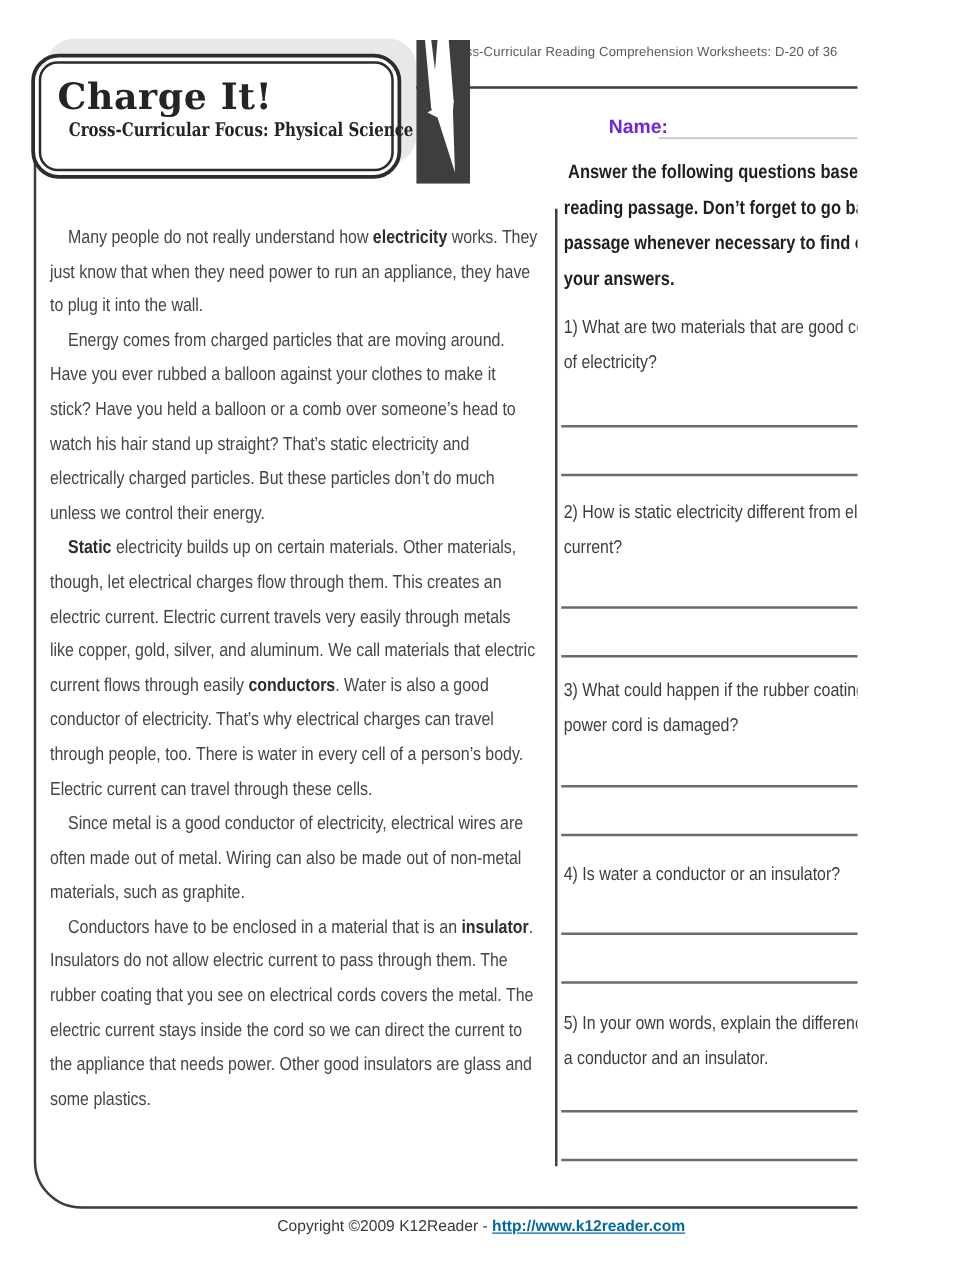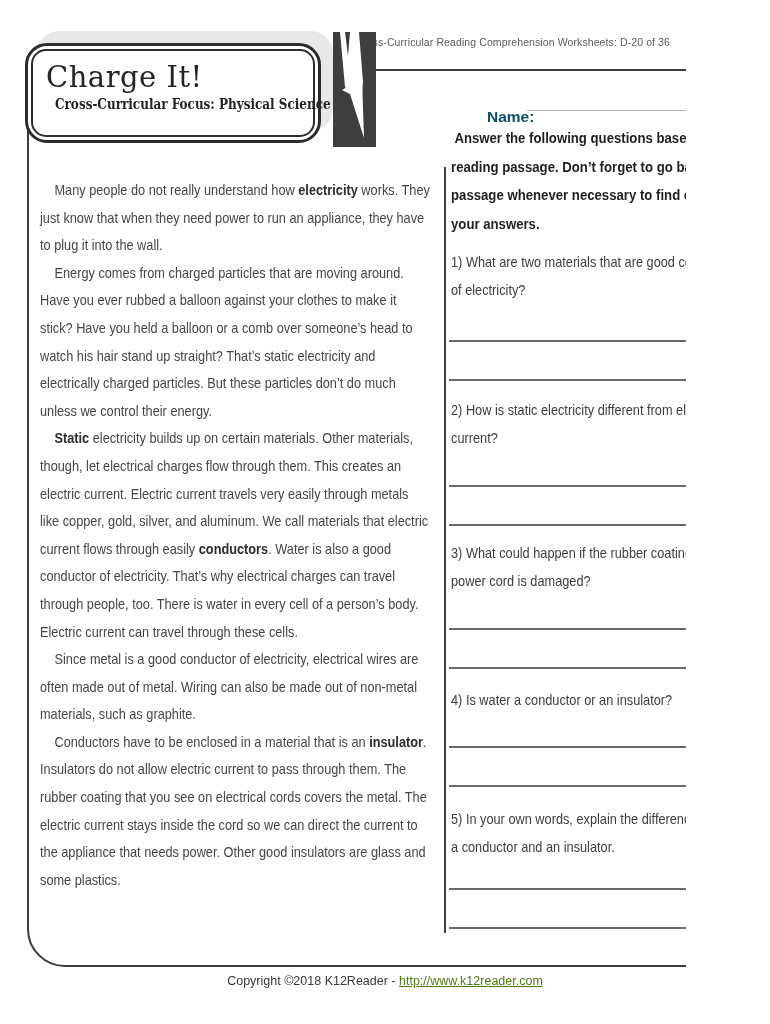--- a/index.html
+++ b/index.html
@@ -15,21 +15,21 @@
   
   .title-box{
     position:absolute;left:25px;top:43px;width:290px;height:94px;
     background:#ffffff;border:3px solid #2c2c2c;border-radius:22px;
     box-shadow:12px -12px 0 0 #e8e8e8;z-index:3;
   }
   .title-inner{
     position:absolute;inset:3px;border:2px solid #2c2c2c;border-radius:15px;
   }
   .wks-title{
-    font-family:"DejaVu Serif", serif;font-weight:400;font-size:29px;
+    font-family:"DejaVu Serif", serif;font-weight:700;font-size:29px;
     color:#242424;margin:9px 0 1px 13px;letter-spacing:0.5px;
   }
   .wks-subtitle{
     font-family:"DejaVu Serif", serif;font-weight:700;font-size:15px;
     color:#242424;margin-left:22px;white-space:nowrap;
     transform:scaleX(0.8);transform-origin:0 0;width:330px;
   }
   
   .bolt{
     position:absolute;left:333px;top:32px;width:43px;height:115px;z-index:4;
@@ -40,21 +40,21 @@
     border:2px solid #3c3c3c;box-sizing:border-box;
     border-radius:0 38px 38px 38px;z-index:1;
   }
   .divider{
     position:absolute;left:444px;top:167px;height:766px;width:0;
     border-left:2px solid #3f3f3f;z-index:2;
   }
   
   .name-label{
     position:absolute;left:487px;top:93px;font-size:15.5px;font-weight:700;
-    color:#0c4a6e;z-index:2;margin-top:15px;
+    color:#6d28d9;z-index:2;
   }
   .name-line{
     position:absolute;left:527px;top:94px;width:196px;height:16px;
     border-bottom:1.5px solid #b2b2b2;z-index:2;
   }
   
   .instructions{
     position:absolute;left:451px;top:124px;width:362px;font-weight:700;
     font-size:15.5px;line-height:28.5px;color:#1f1f1f;text-indent:4px;
     transform:scaleX(0.85);transform-origin:0 0;z-index:2;
@@ -75,21 +75,21 @@
   }
   .answer-line{
     position:absolute;left:449px;width:277px;height:0;
     border-top:2px solid #6b6b6b;z-index:2;
   }
   
   .footer{
     position:absolute;left:0;top:974px;width:770px;text-align:center;
     font-size:12.5px;color:#383838;z-index:2;
   }
-  .footer a{color:#4d7c0f;text-decoration:underline;}
+  .footer a{color:#0369a1;text-decoration:underline;font-weight:bold;}
 </style>
 </head>
 <body>
 
 <div id="page">
 
   <div class="series-label">Cross-Curricular Reading Comprehension Worksheets: D-20 of 36</div>
 
   <div class="frame"></div>
   <div class="divider"></div>
@@ -138,15 +138,15 @@
 
     <div class="q-text" style="top: 686px;">4) Is water a conductor or an insulator?</div>
     <div class="answer-line" style="top: 746px;"></div>
     <div class="answer-line" style="top: 785px;"></div>
 
     <div class="q-text" style="top: 805px;">5) In your own words, explain the difference between a conductor and an insulator.</div>
     <div class="answer-line" style="top: 888px;"></div>
     <div class="answer-line" style="top: 927px;"></div>
   </div>
 
-  <div class="footer"><span>Copyright ©2018 K12Reader - </span><a href="#">http://www.k12reader.com</a></div>
+  <div class="footer"><span>Copyright ©2009 K12Reader - </span><a href="#">http://www.k12reader.com</a></div>
 
 </div>
 
 </body></html>

